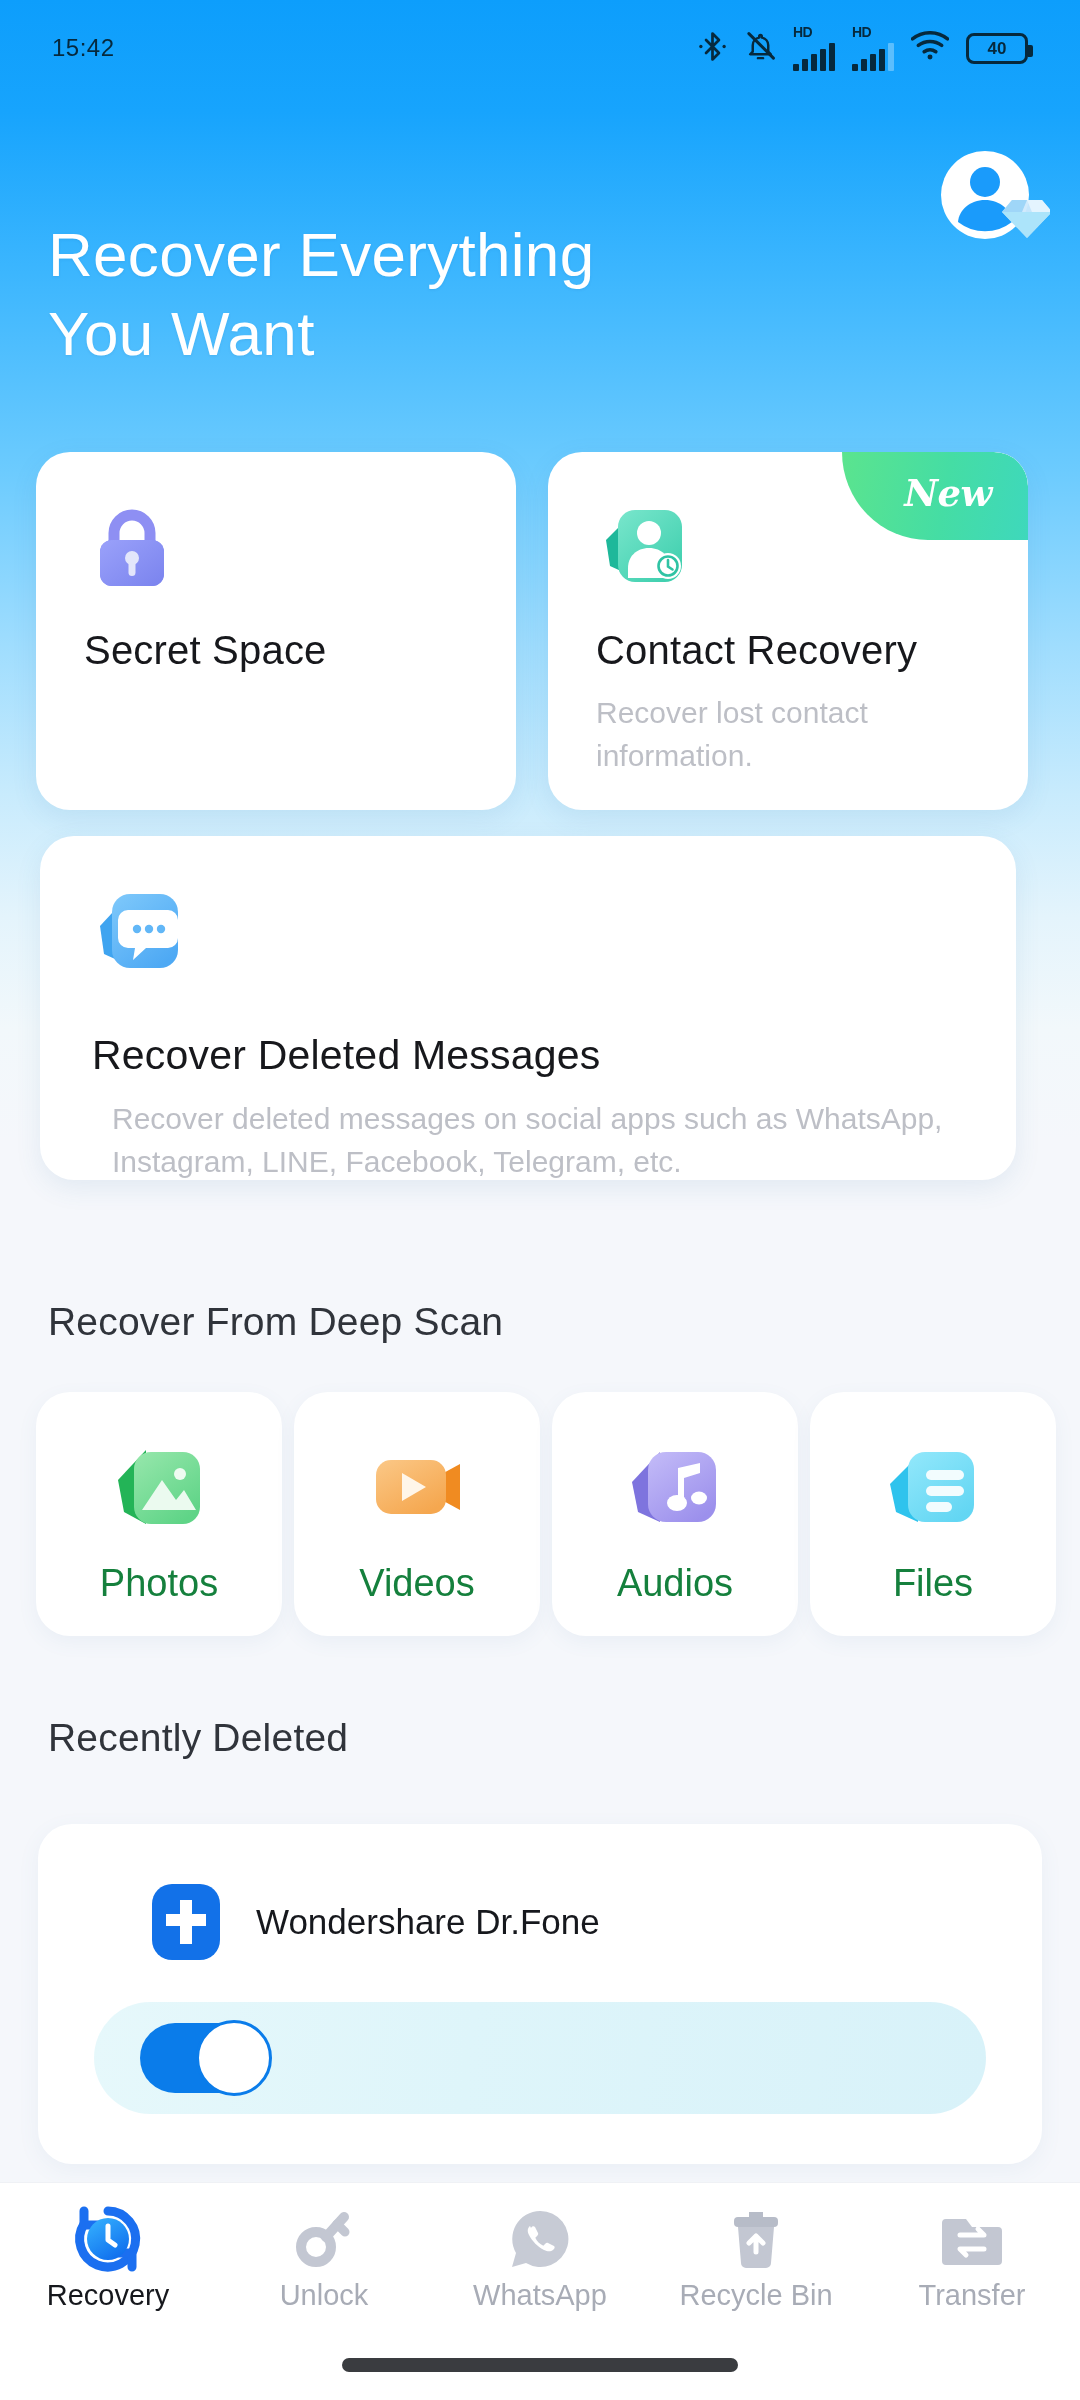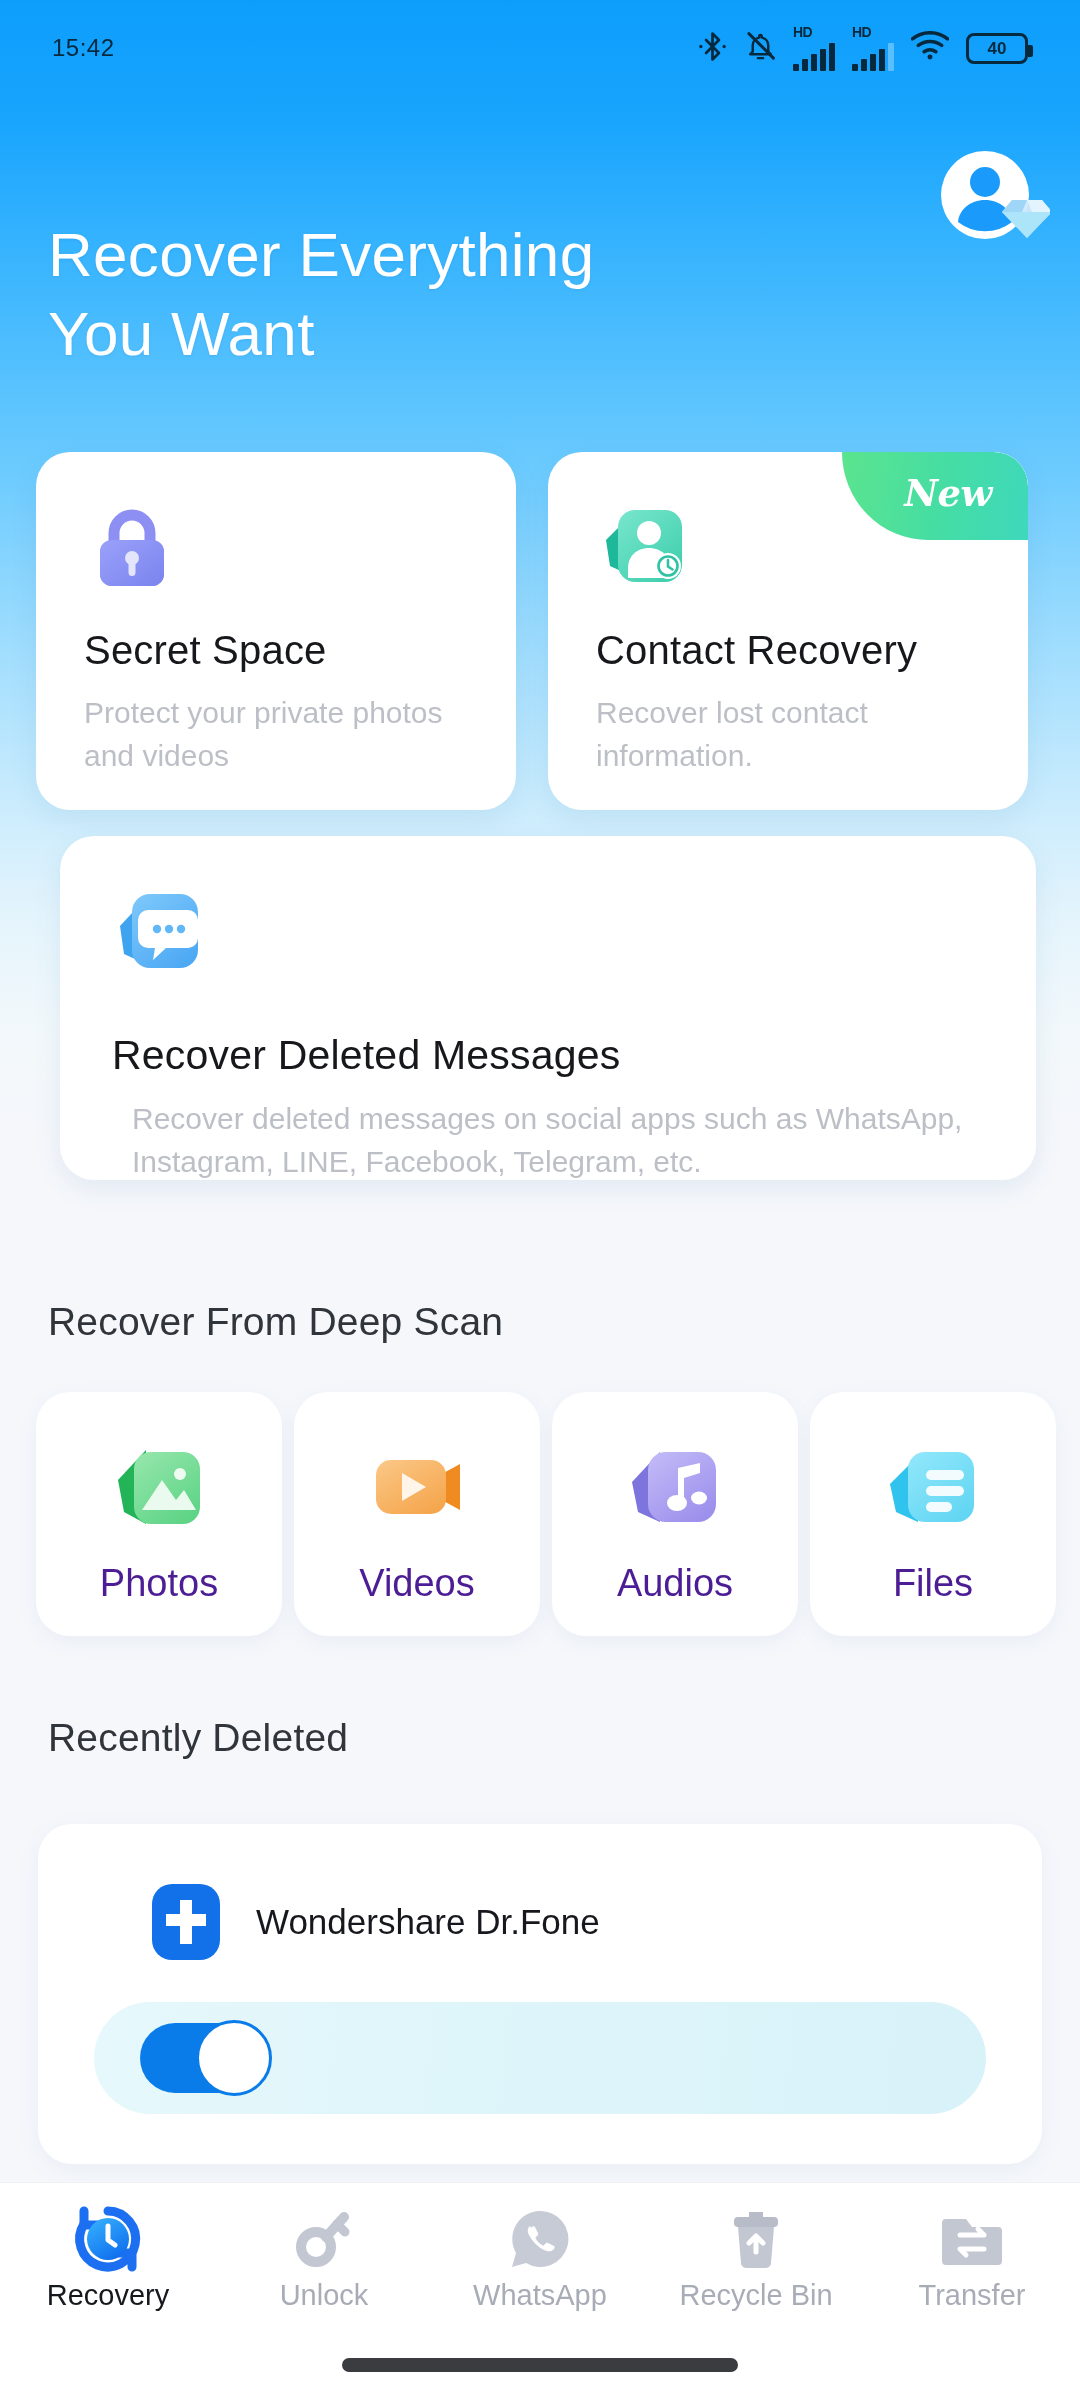--- a/index.html
+++ b/index.html
@@ -66,21 +66,21 @@
 
   
   .card {
     position:absolute; background:#fff; border-radius:34px;
     box-shadow:0 8px 26px rgba(60,120,170,.10);
     overflow:hidden;
   }
   .card-sm { top:452px; width:480px; height:358px; }
   #cardSecret  { left:36px; }
   #cardContact { left:548px; }
-  .card-wide { left:60px; top:836px; width:976px; height:344px; }
+  .card-wide { left:40px; top:836px; width:976px; height:344px; }
 
   .card-icon { position:absolute; left:48px; top:48px; width:96px; height:96px; }
   .card-wide .card-icon { left:52px; top:48px; }
   .card-title {
     position:absolute; left:48px; font-size:40px; color:#17181C;
     font-weight:400; letter-spacing:.2px;
   }
   .card-sm .card-title { top:176px; }
   .card-wide .card-title { left:52px; top:196px; font-size:41px; }
   .card-desc {
@@ -114,21 +114,21 @@
 
   
   .tile {
     position:absolute; top:1392px; width:246px; height:244px;
     background:#fff; border-radius:34px;
     box-shadow:0 6px 20px rgba(90,130,170,.07);
     display:flex; flex-direction:column; align-items:center;
   }
   .tile-icon { margin-top:40px; width:110px; height:110px; }
   .tile-label {
-    margin-top:20px; font-size:38px; color:#4c1d95; font-weight:400;
+    margin-top:20px; font-size:38px; color:#15803d; font-weight:400;
   }
 
   
   .recent-card {
     position:absolute; left:38px; top:1824px; width:1004px; height:340px;
     background:#fff; border-radius:34px;
     box-shadow:0 6px 22px rgba(90,130,170,.07);
   }
   .app-row { position:absolute; left:110px; top:60px; display:flex; align-items:center; gap:32px; }
   .app-icon { width:76px; height:76px; }
@@ -263,21 +263,20 @@
             <linearGradient id="lockg" x1="0" y1="0" x2="1" y2="1">
           <stop offset="0" stop-color="#9AA1FA"></stop>
               <stop offset="1" stop-color="#7A83EE"></stop>
         </linearGradient>
           </defs>
         <circle cx="48" cy="58" r="7" fill="#E3E6FB"></circle>
         <rect x="44.5" y="60" width="7" height="16" rx="3.5" fill="#E3E6FB"></rect>
       </svg>
     </span>
     <div class="card-title">Secret Space</div>
-    <div class="card-desc">Protect your private photos and videos</div>
   </div>
 
   <div id="cardContact" class="card card-sm">
     <div class="new-badge">
       <span>New</span>
     </div>
     <span class="card-icon">
       <svg width="96" height="96" viewBox="0 0 96 96">
         <path d="M10 40 L36 14 L36 76 L14 66 Z" fill="#1EB89A"></path>
         <rect x="22" y="10" width="64" height="72" rx="17" fill="url(#cg)"></rect>

